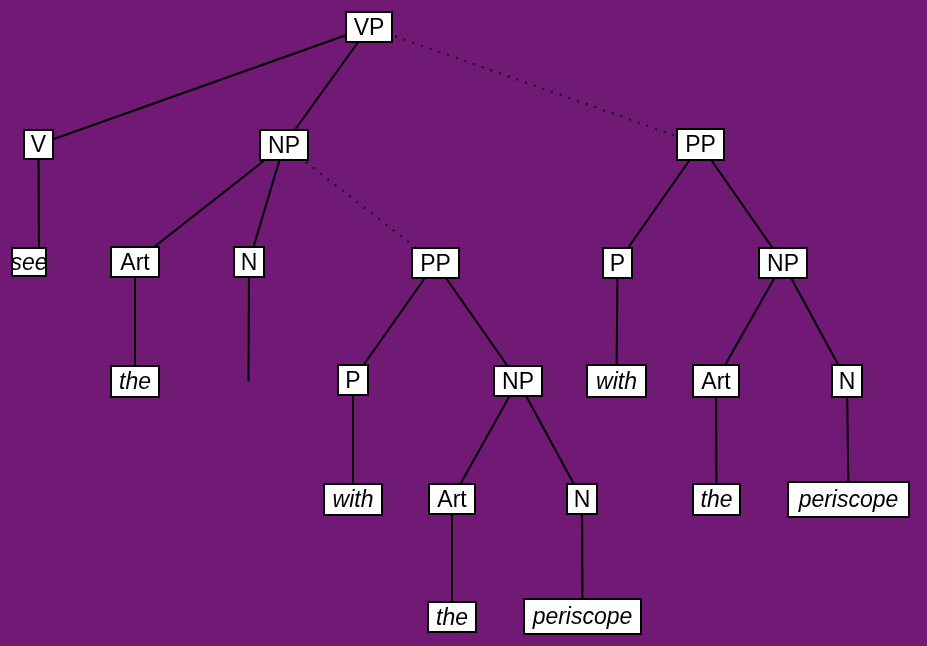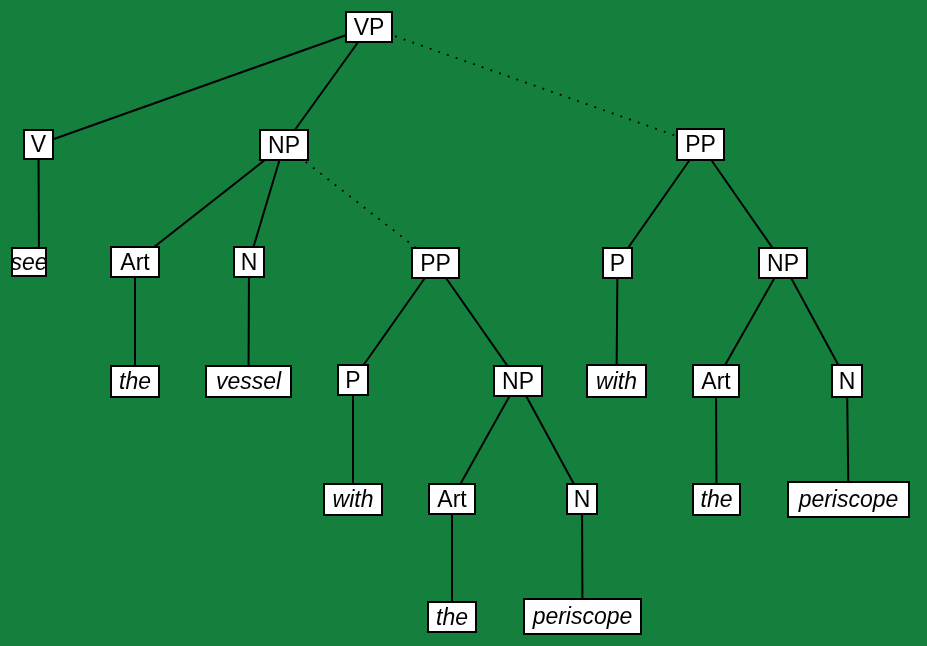--- a/index.html
+++ b/index.html
@@ -4,21 +4,21 @@
 <style>
   html, body {
     margin: 0;
     padding: 0;
     background: #ffffff;
   }
   #canvas {
     position: relative;
     width: 927px;
     height: 646px;
-    background: #15803d;
+    background: #701a75;
     font-family: "Liberation Sans", sans-serif;
     overflow: hidden;
   }
   #edges {
     position: absolute;
     left: 0;
     top: 0;
     width: 927px;
     height: 646px;
     z-index: 0;
@@ -111,21 +111,20 @@
   <div class="node n-pp_high">PP</div>
 
   <div class="node terminal n-see">see</div>
   <div class="node n-art_vessel">Art</div>
   <div class="node n-n_vessel">N</div>
   <div class="node n-pp_low">PP</div>
   <div class="node n-p_high">P</div>
   <div class="node n-np_high">NP</div>
 
   <div class="node terminal n-the_vessel">the</div>
-  <div class="node terminal n-vessel">vessel</div>
   <div class="node n-p_low">P</div>
   <div class="node n-np_low">NP</div>
   <div class="node terminal n-with_high">with</div>
   <div class="node n-art_high">Art</div>
   <div class="node n-n_high">N</div>
 
   <div class="node terminal n-with_low">with</div>
   <div class="node n-art_low">Art</div>
   <div class="node n-n_low">N</div>
   <div class="node terminal n-the_high">the</div>

